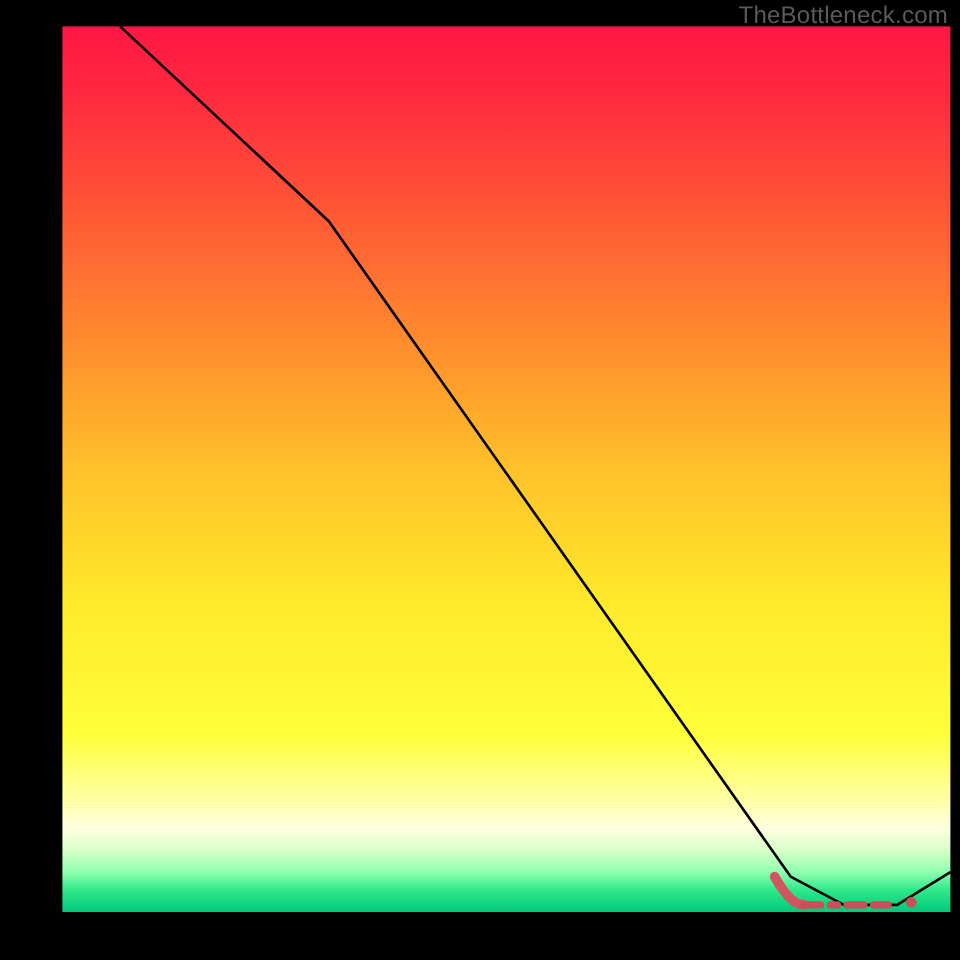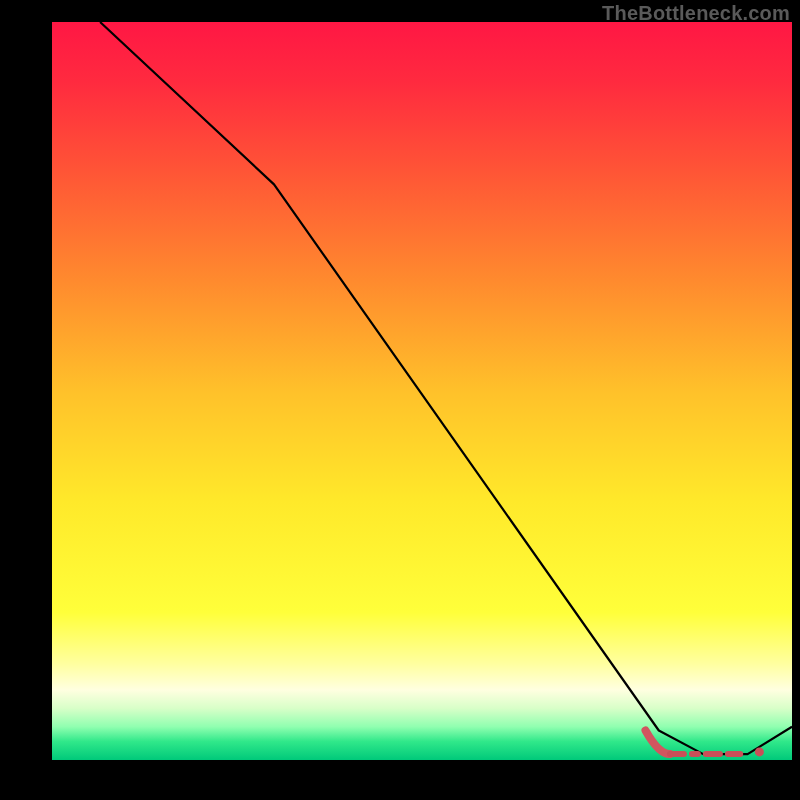--- a/index.html
+++ b/index.html
@@ -14,21 +14,21 @@
   .stage {
     position: relative;
     width: 800px;
     height: 800px;
   }
   .watermark {
     position: absolute;
     top: 2px;
     right: 10px;
     font-size: 20px;
-    font-weight: 700;
+    font-weight: 400;
     color: #5a5a5a;
     letter-spacing: 0.2px;
     user-select: none;
   }
   svg {
     display: block;
   }
 </style>
 </head>
 <body>

